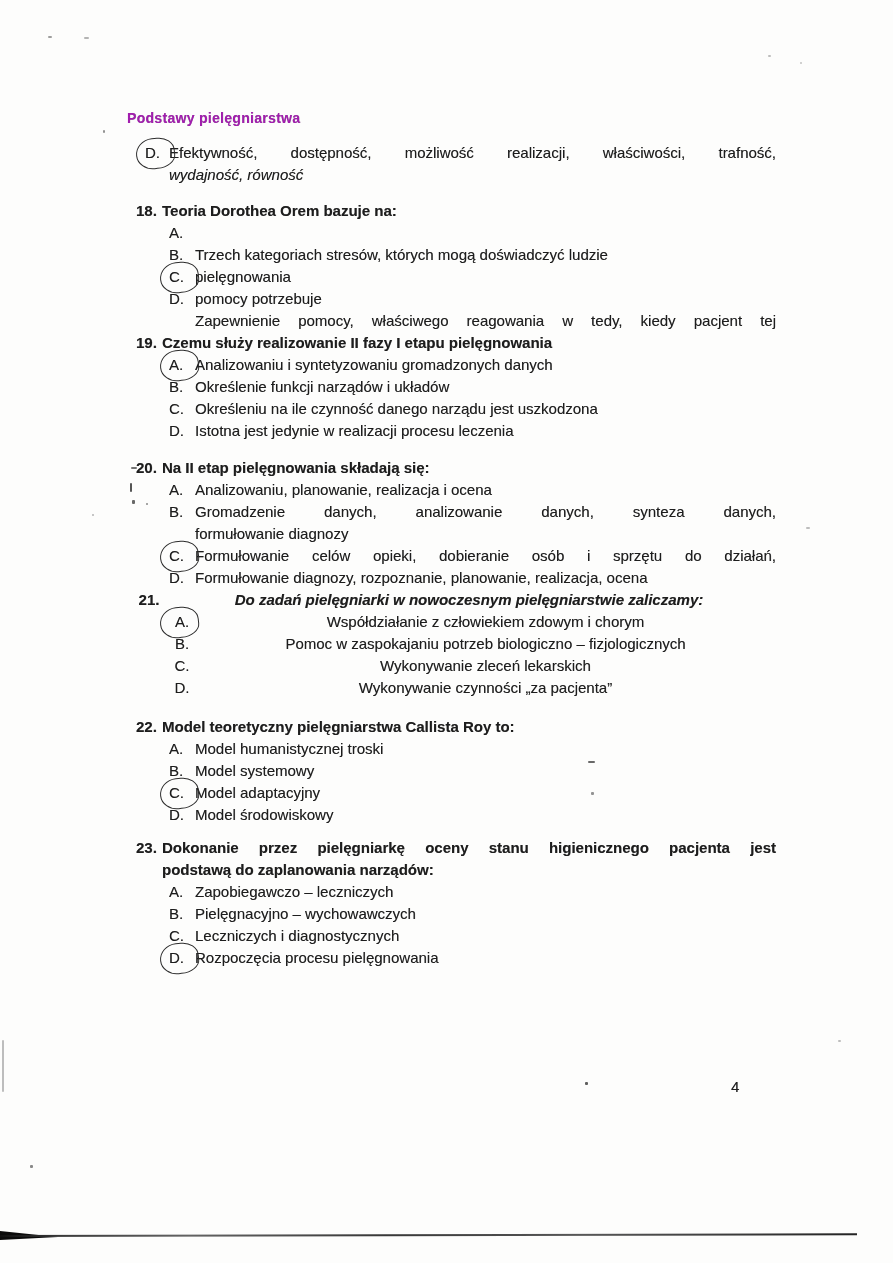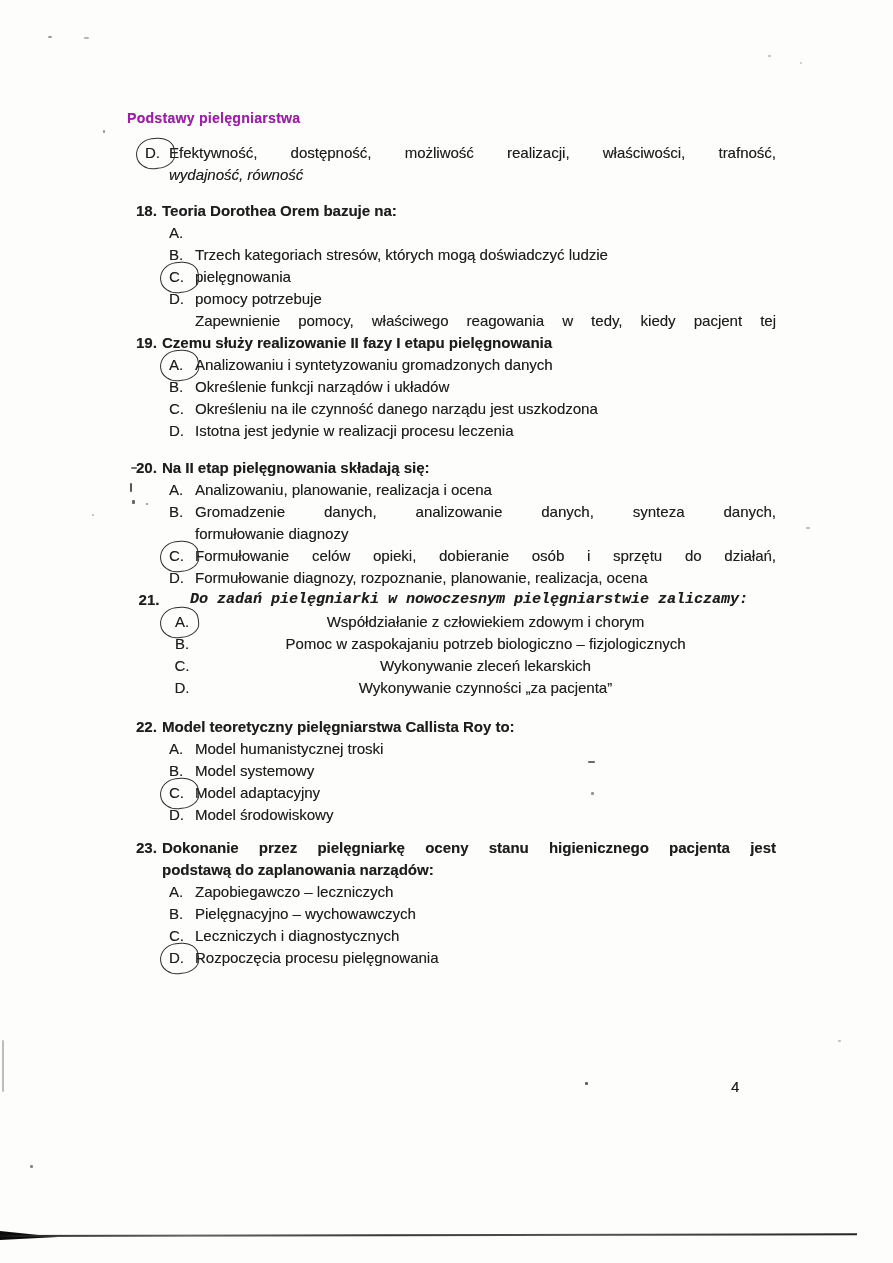--- a/index.html
+++ b/index.html
@@ -26,21 +26,21 @@
   }
   .line{min-height:22px;line-height:22px;white-space:normal;}
   .line.just{text-align:justify;text-align-last:justify;}
   .line.ital{font-style:italic;}
   .opt{display:flex;margin-left:33px;}
   .carryover .opt{margin-left:9px;}
   .letter{flex:none;width:26px;position:relative;line-height:22px;}
   .carryover .letter{width:24px;}
   .opt-text{flex:1;min-width:0;}
   .q-head{display:flex;font-weight:700;}
-  .q-head.ital .q-title .line{font-style:italic;font-family:Liberation Mono, monospace;}
+  .q-head.ital .q-title .line{font-style:italic;}
   .q-num{flex:none;width:26px;line-height:22px;}
   .q-title{flex:1;min-width:0;}
   .ring{
     position:absolute;left:-9px;top:-4px;width:37px;height:29px;
     border:1.7px solid #2c2c2c;
     border-radius:50% 48% 55% 50% / 58% 50% 46% 55%;
     transform:rotate(-6deg);
     pointer-events:none;
   }
   #questions .question:nth-of-type(1){margin-top:14px;}

